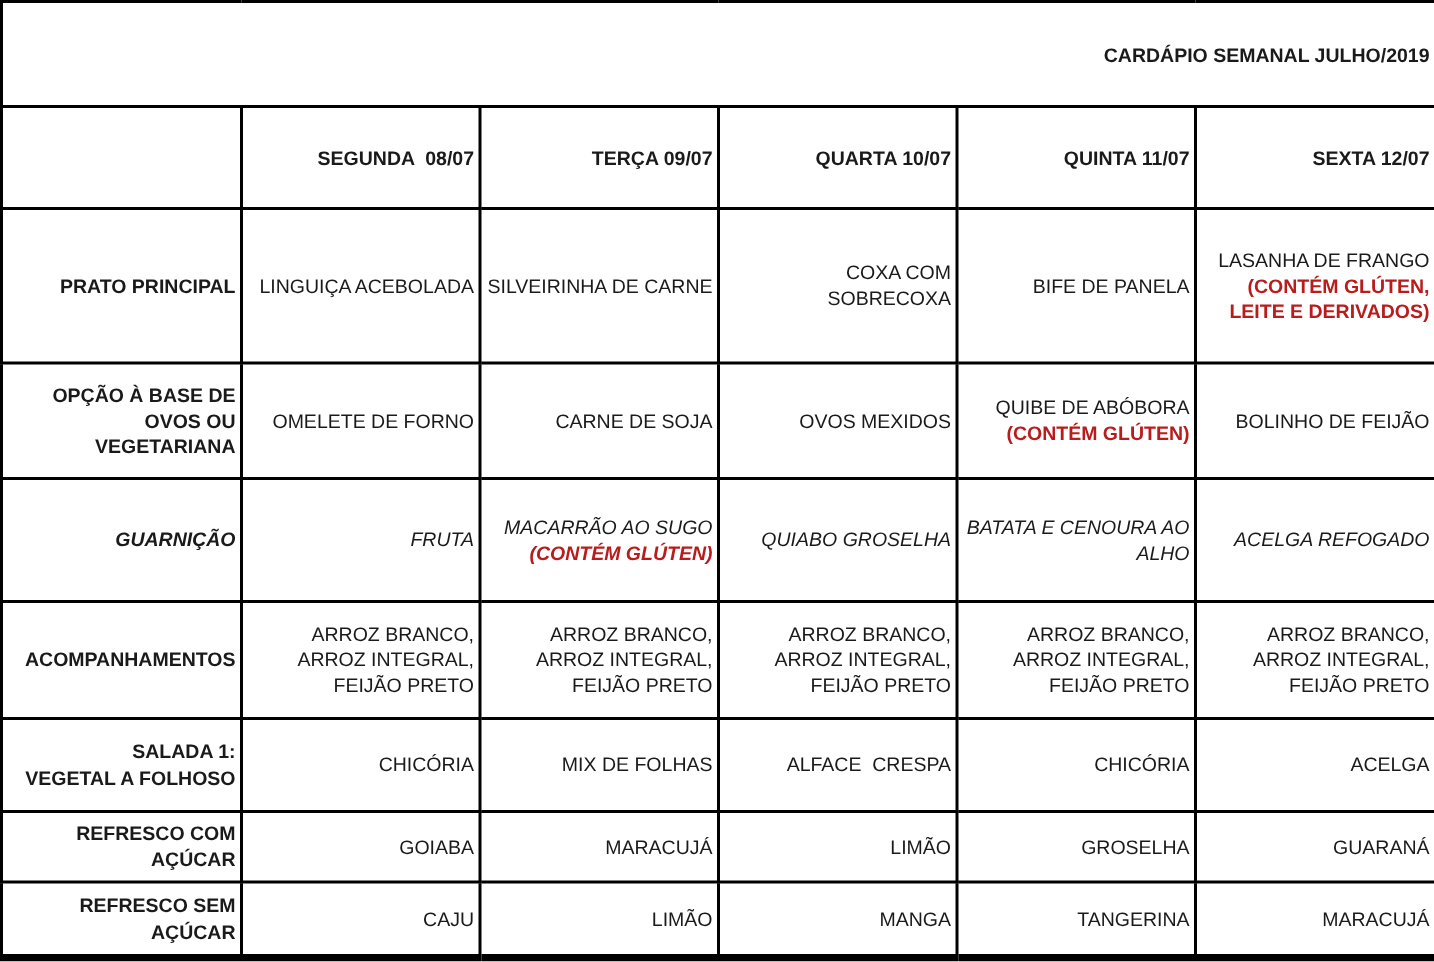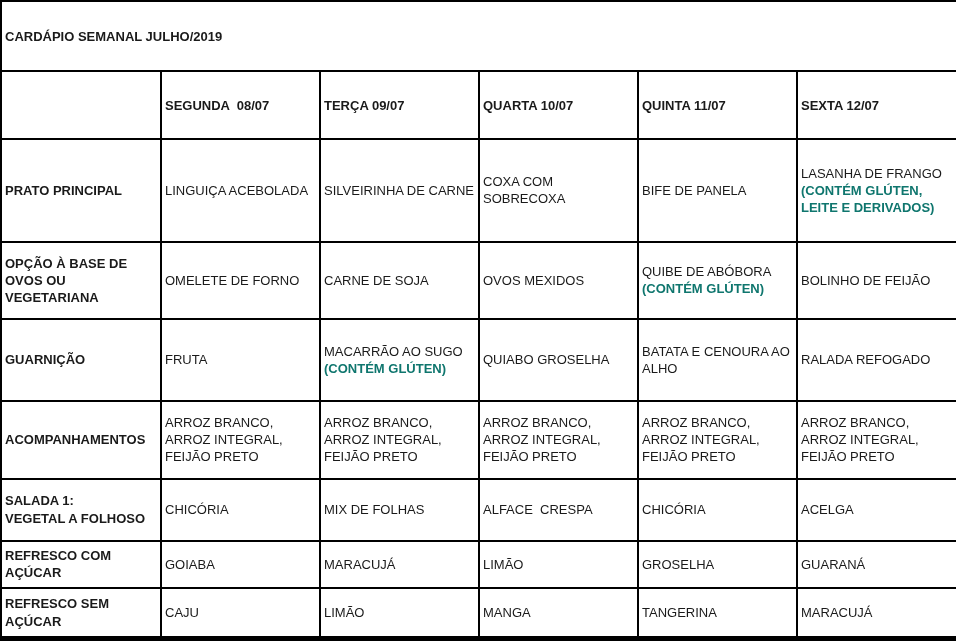--- a/index.html
+++ b/index.html
@@ -15,21 +15,21 @@
     background: #ffffff;
   }
   table.menu {
     border-collapse: collapse;
     table-layout: fixed;
     width: 956px;
     height: 641px;
   }
   table.menu td {
     border: 2px solid #000000;
-    text-align: left;
+    text-align: right;
     vertical-align: middle;
     padding: 2px 3px;
     font-size: 13px;
     line-height: 1.32;
     color: #1a1a1a;
     box-sizing: border-box;
     white-space: pre-wrap;
     overflow: hidden;
   }
   td.title-cell {
@@ -39,29 +39,29 @@
   }
   td.day-cell {
     font-weight: bold;
     color: #000000;
   }
   td.label-cell {
     font-weight: bold;
     color: #000000;
   }
   .warning {
-    color: #0f766e;
+    color: #b91c1c;
     font-weight: bold;
     white-space: pre-wrap;
   }
   tr.r-title   { height: 60px; }
   tr.r-header  { height: 58px; margin-top: 33px; }
   tr.r-prato   { height: 87px; }
   tr.r-opcao   { height: 66px; }
-  tr.r-guarn   { height: 70px; }
+  tr.r-guarn   { height: 70px; font-style: italic; }
   tr.r-acomp   { height: 66px; }
   tr.r-sal1    { height: 53px; margin-left: 19px; }
   tr.r-sal2    { height: 88px; }
   tr.r-refcom  { height: 39px; margin-left: 18px; }
   tr.r-refsem  { height: 43px; }
   tr.r-refsem td { border-bottom: 5px solid #000000; }
 </style>
 </head>
 <body>
 
@@ -107,21 +107,21 @@
       <td><div>QUIBE DE ABÓBORA</div><div class="warning">(CONTÉM GLÚTEN)</div></td>
       <td><div>BOLINHO DE FEIJÃO</div><div class="warning"></div></td>
     </tr>
 
     <tr class="r-guarn">
       <td class="label-cell">GUARNIÇÃO</td>
       <td><div>FRUTA</div><div class="warning"></div></td>
       <td><div>MACARRÃO AO SUGO</div><div class="warning">(CONTÉM GLÚTEN)</div></td>
       <td><div>QUIABO GROSELHA</div><div class="warning"></div></td>
       <td><div>BATATA E CENOURA AO ALHO</div><div class="warning"></div></td>
-      <td><div>RALADA REFOGADO</div><div class="warning"></div></td>
+      <td><div>ACELGA REFOGADO</div><div class="warning"></div></td>
     </tr>
 
     <tr class="r-acomp">
       <td class="label-cell">ACOMPANHAMENTOS</td>
       <td><div>ARROZ BRANCO, ARROZ INTEGRAL, FEIJÃO PRETO</div></td>
       <td><div>ARROZ BRANCO, ARROZ INTEGRAL, FEIJÃO PRETO</div></td>
       <td><div>ARROZ BRANCO, ARROZ INTEGRAL, FEIJÃO PRETO</div></td>
       <td><div>ARROZ BRANCO, ARROZ INTEGRAL, FEIJÃO PRETO</div></td>
       <td><div>ARROZ BRANCO, ARROZ INTEGRAL, FEIJÃO PRETO</div></td>
     </tr>

